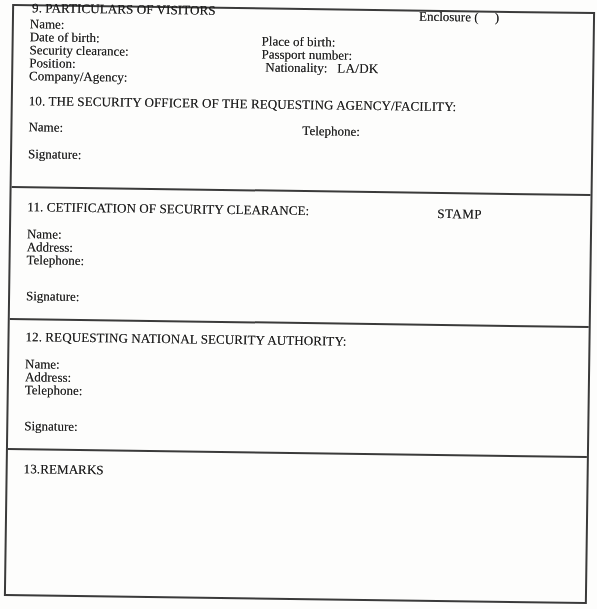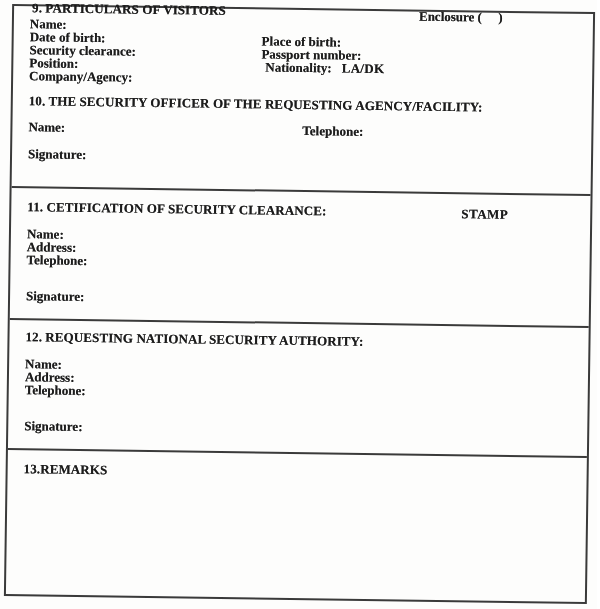--- a/index.html
+++ b/index.html
@@ -9,21 +9,20 @@
     font-family: "Liberation Serif", "DejaVu Serif", serif;
     color: #1c1c1c;
     overflow: hidden;
   }
   .sheet {
     position: relative;
     width: 597px;
     height: 609px;
     background: #fdfdfc;
     overflow: hidden;
-    font-weight: bold;
   }
   .form {
     position: absolute;
     left: 8px;
     top: 8px;
     width: 583px;
     height: 592px;
     border: 2px solid #3a3a3a;
     transform: rotate(0.8deg);
     transform-origin: 50% 50%;
@@ -79,21 +78,21 @@
       <div class="txt ttl" style="left:16px; top:87.5px;">10. THE SECURITY OFFICER OF THE REQUESTING AGENCY/FACILITY:</div>
       <div class="txt" style="left:16px; top:113.5px;">Name:</div>
       <div class="txt" style="left:290px; top:113.5px;">Telephone:</div>
       <div class="txt" style="left:16px; top:140.5px;">Signature:</div>
     </div>
 
     <div class="hr" style="top:180px;"></div>
 
     <div>
       <div class="txt ttl" style="left:16px; top:194px;">11. CETIFICATION OF SECURITY CLEARANCE:</div>
-      <div class="txt" style="left:450px; top:195px; letter-spacing:0.5px;">STAMP</div>
+      <div class="txt" style="left:426px; top:195px; letter-spacing:0.5px;">STAMP</div>
       <div class="txt stack" style="left:16px; top:220.5px;">
         <div>Name:</div>
         <div>Address:</div>
         <div>Telephone:</div>
       </div>
       <div class="txt" style="left:16px; top:283px;">Signature:</div>
     </div>
 
     <div class="hr" style="top:312px;"></div>
 

